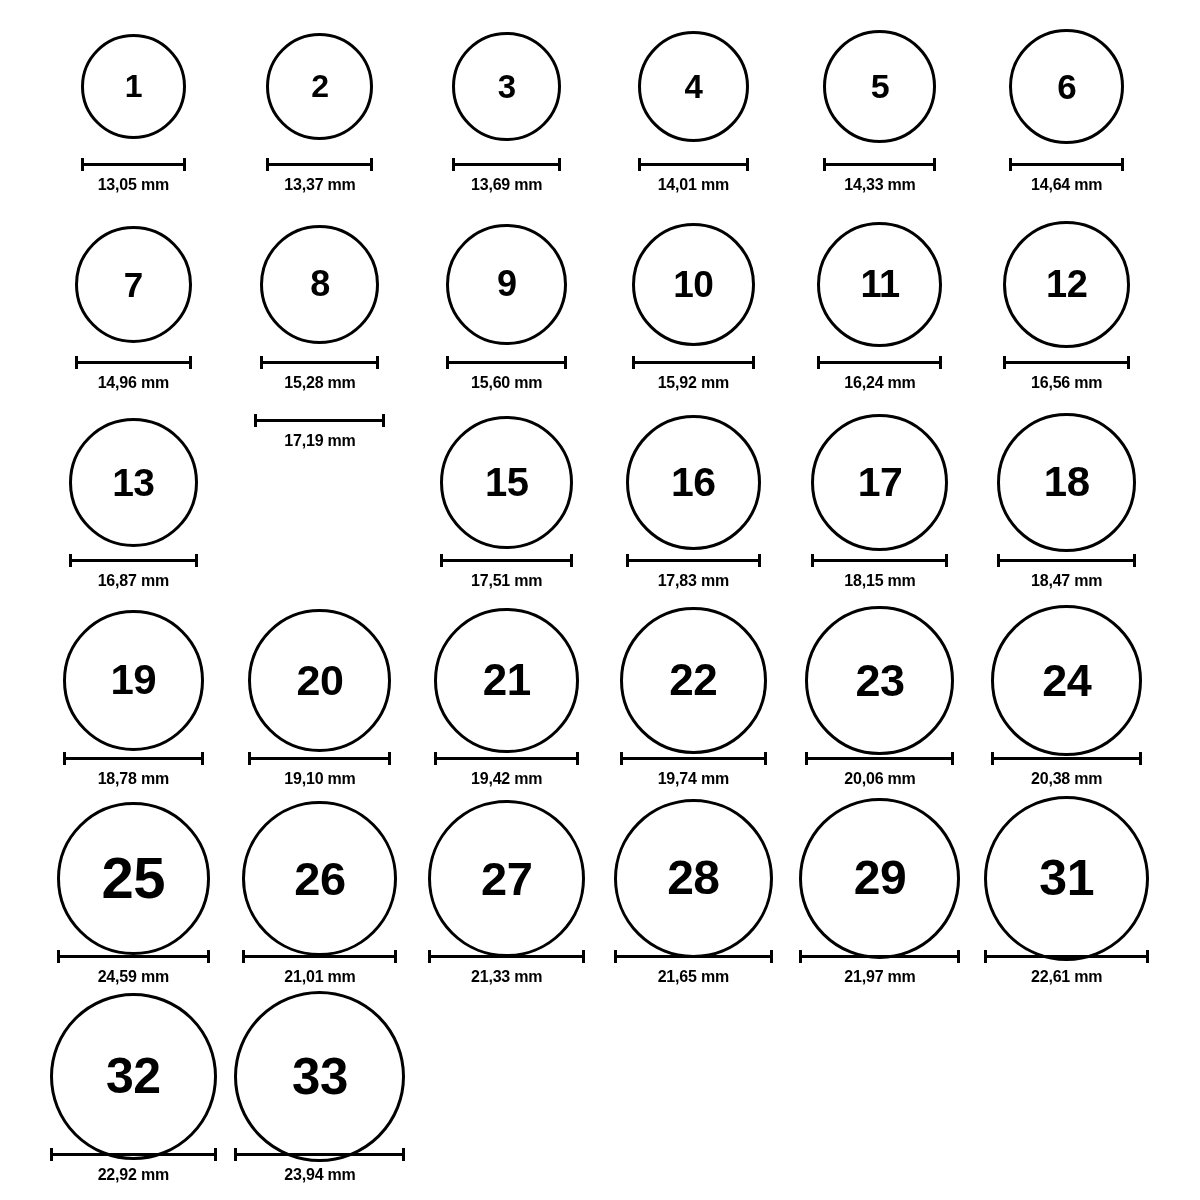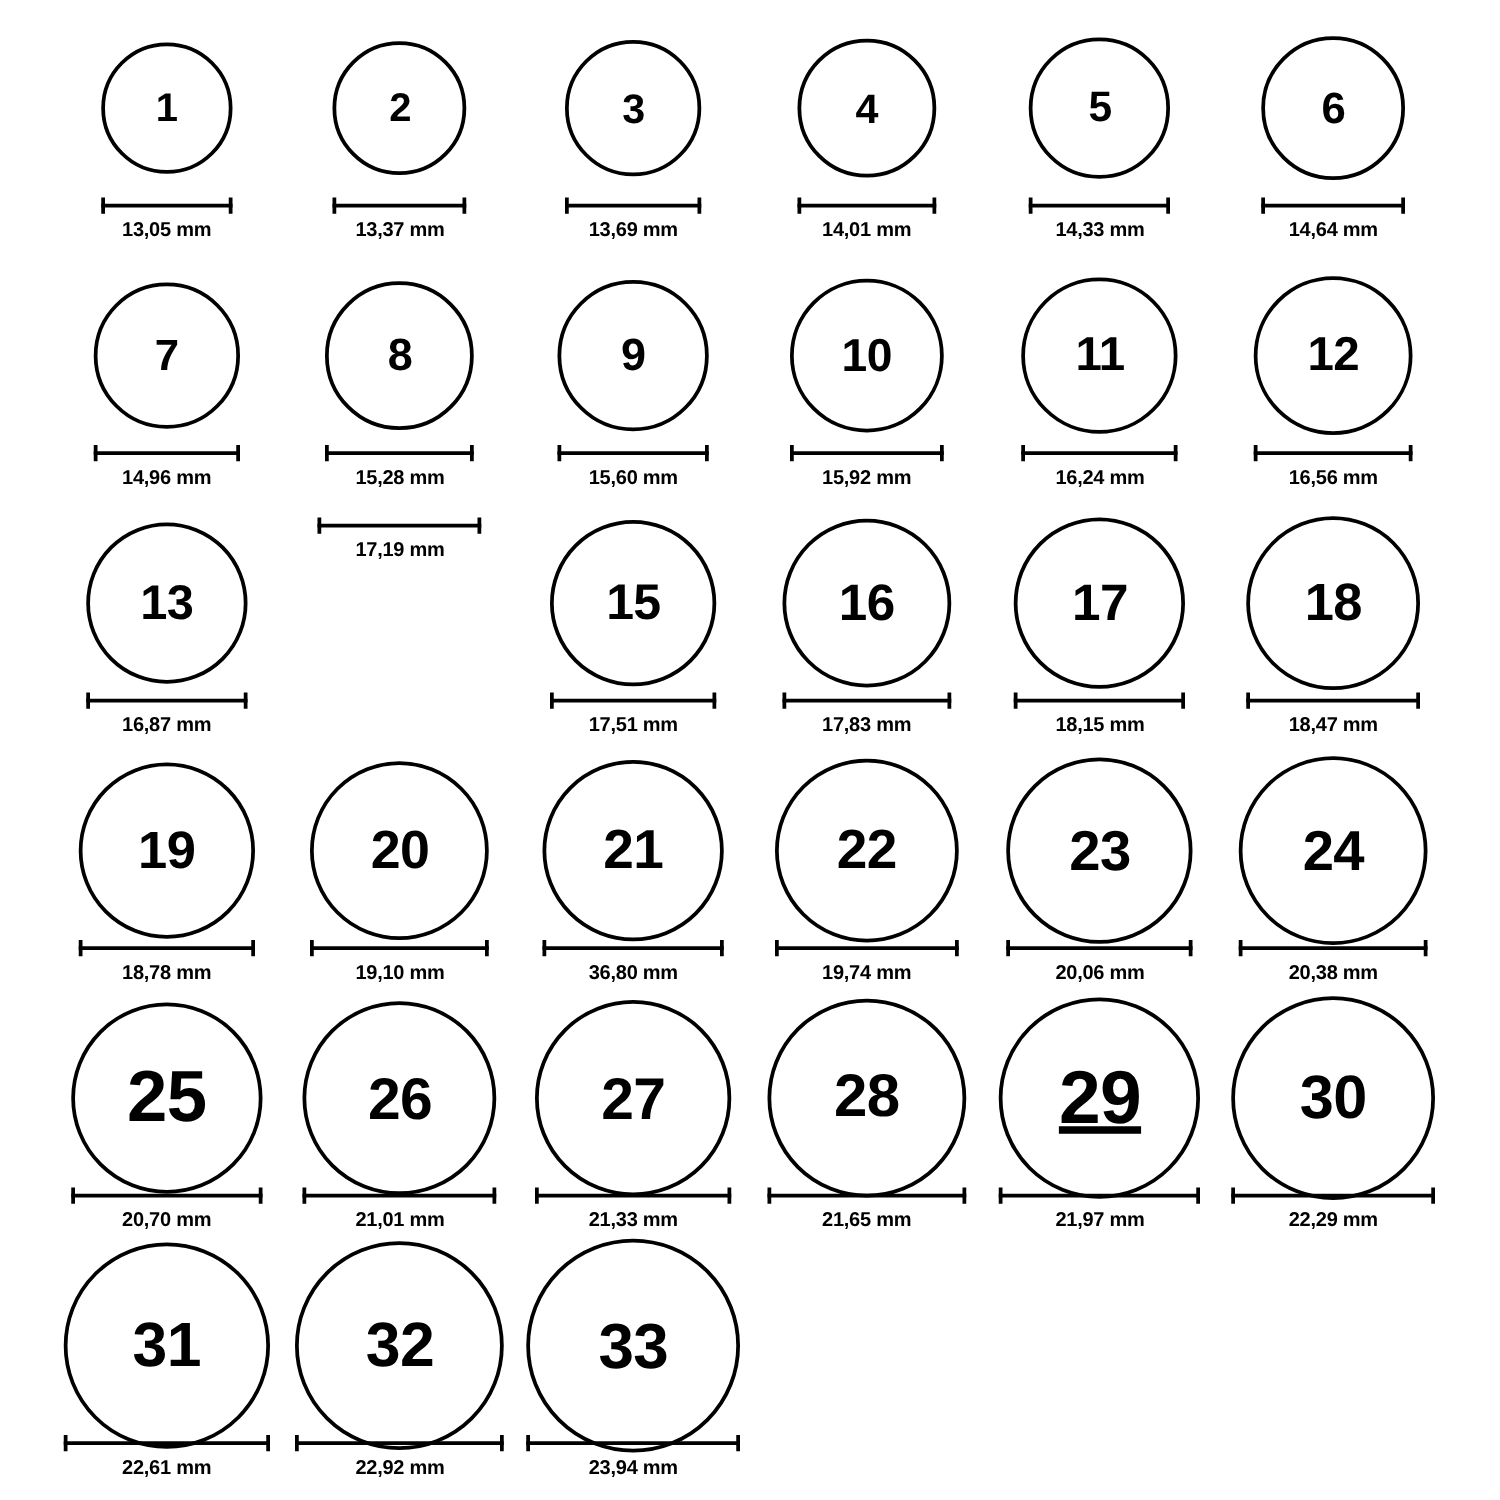--- a/index.html
+++ b/index.html
@@ -350,21 +350,21 @@
         <div class="ring-wrap">
           <div class="ring" style="width: 145px; height: 145px;">
             <span class="ring-num" style="font-size: 44px;">21</span>
           </div>
         </div>
         <div class="measure" style="width: 145px;">
           <div class="bar"></div>
           <div class="cap left"></div>
           <div class="cap right"></div>
         </div>
-        <div class="label">36,80 mm</div>
+        <div class="label">19,42 mm</div>
       </div>
       <div class="cell">
         <div class="ring-wrap">
           <div class="ring" style="width: 147px; height: 147px;">
             <span class="ring-num" style="font-size: 44px;">22</span>
           </div>
         </div>
         <div class="measure" style="width: 147px;">
           <div class="bar"></div>
           <div class="cap left"></div>
@@ -402,21 +402,21 @@
         <div class="ring-wrap">
           <div class="ring" style="width: 153px; height: 153px;">
             <span class="ring-num" style="font-size: 58px;">25</span>
           </div>
         </div>
         <div class="measure" style="width: 153px;">
           <div class="bar"></div>
           <div class="cap left"></div>
           <div class="cap right"></div>
         </div>
-        <div class="label">20,70 mm</div>
+        <div class="label">24,59 mm</div>
       </div>
       <div class="cell">
         <div class="ring-wrap">
           <div class="ring" style="width: 155px; height: 155px;">
             <span class="ring-num" style="font-size: 47px;">26</span>
           </div>
         </div>
         <div class="measure" style="width: 155px;">
           <div class="bar"></div>
           <div class="cap left"></div>
@@ -446,42 +446,29 @@
         <div class="measure" style="width: 159px;">
           <div class="bar"></div>
           <div class="cap left"></div>
           <div class="cap right"></div>
         </div>
         <div class="label">21,65 mm</div>
       </div>
       <div class="cell">
         <div class="ring-wrap">
           <div class="ring" style="width: 161px; height: 161px;">
-            <span class="ring-num" style="font-size: 60px; text-decoration: underline;">29</span>
+            <span class="ring-num" style="font-size: 48px;">29</span>
           </div>
         </div>
         <div class="measure" style="width: 161px;">
           <div class="bar"></div>
           <div class="cap left"></div>
           <div class="cap right"></div>
         </div>
         <div class="label">21,97 mm</div>
-      </div>
-      <div class="cell">
-        <div class="ring-wrap">
-          <div class="ring" style="width: 163px; height: 163px;">
-            <span class="ring-num" style="font-size: 49px;">30</span>
-          </div>
-        </div>
-        <div class="measure" style="width: 163px;">
-          <div class="bar"></div>
-          <div class="cap left"></div>
-          <div class="cap right"></div>
-        </div>
-        <div class="label">22,29 mm</div>
       </div>
       <div class="cell">
         <div class="ring-wrap">
           <div class="ring" style="width: 165px; height: 165px;">
             <span class="ring-num" style="font-size: 50px;">31</span>
           </div>
         </div>
         <div class="measure" style="width: 165px;">
           <div class="bar"></div>
           <div class="cap left"></div>

